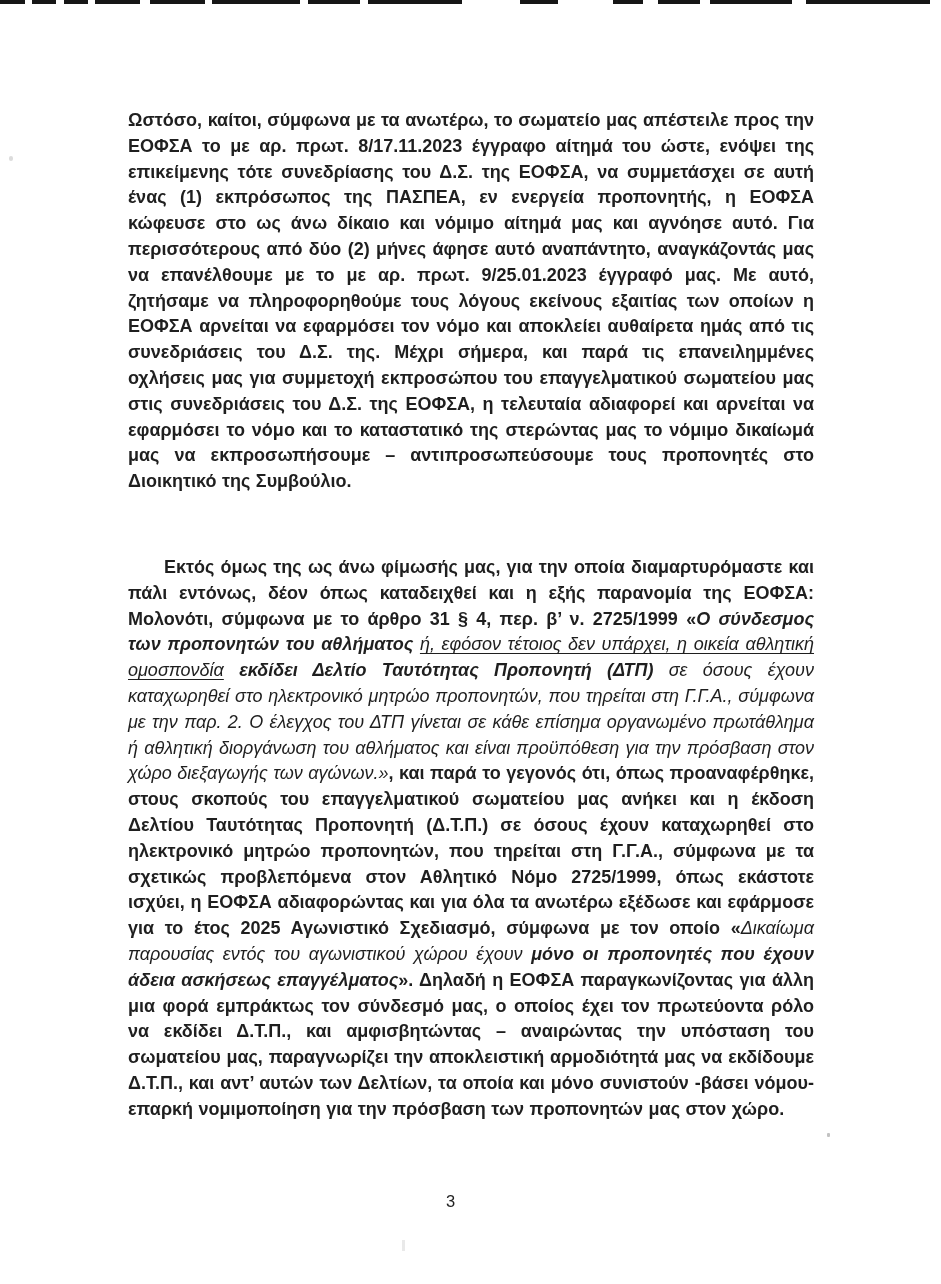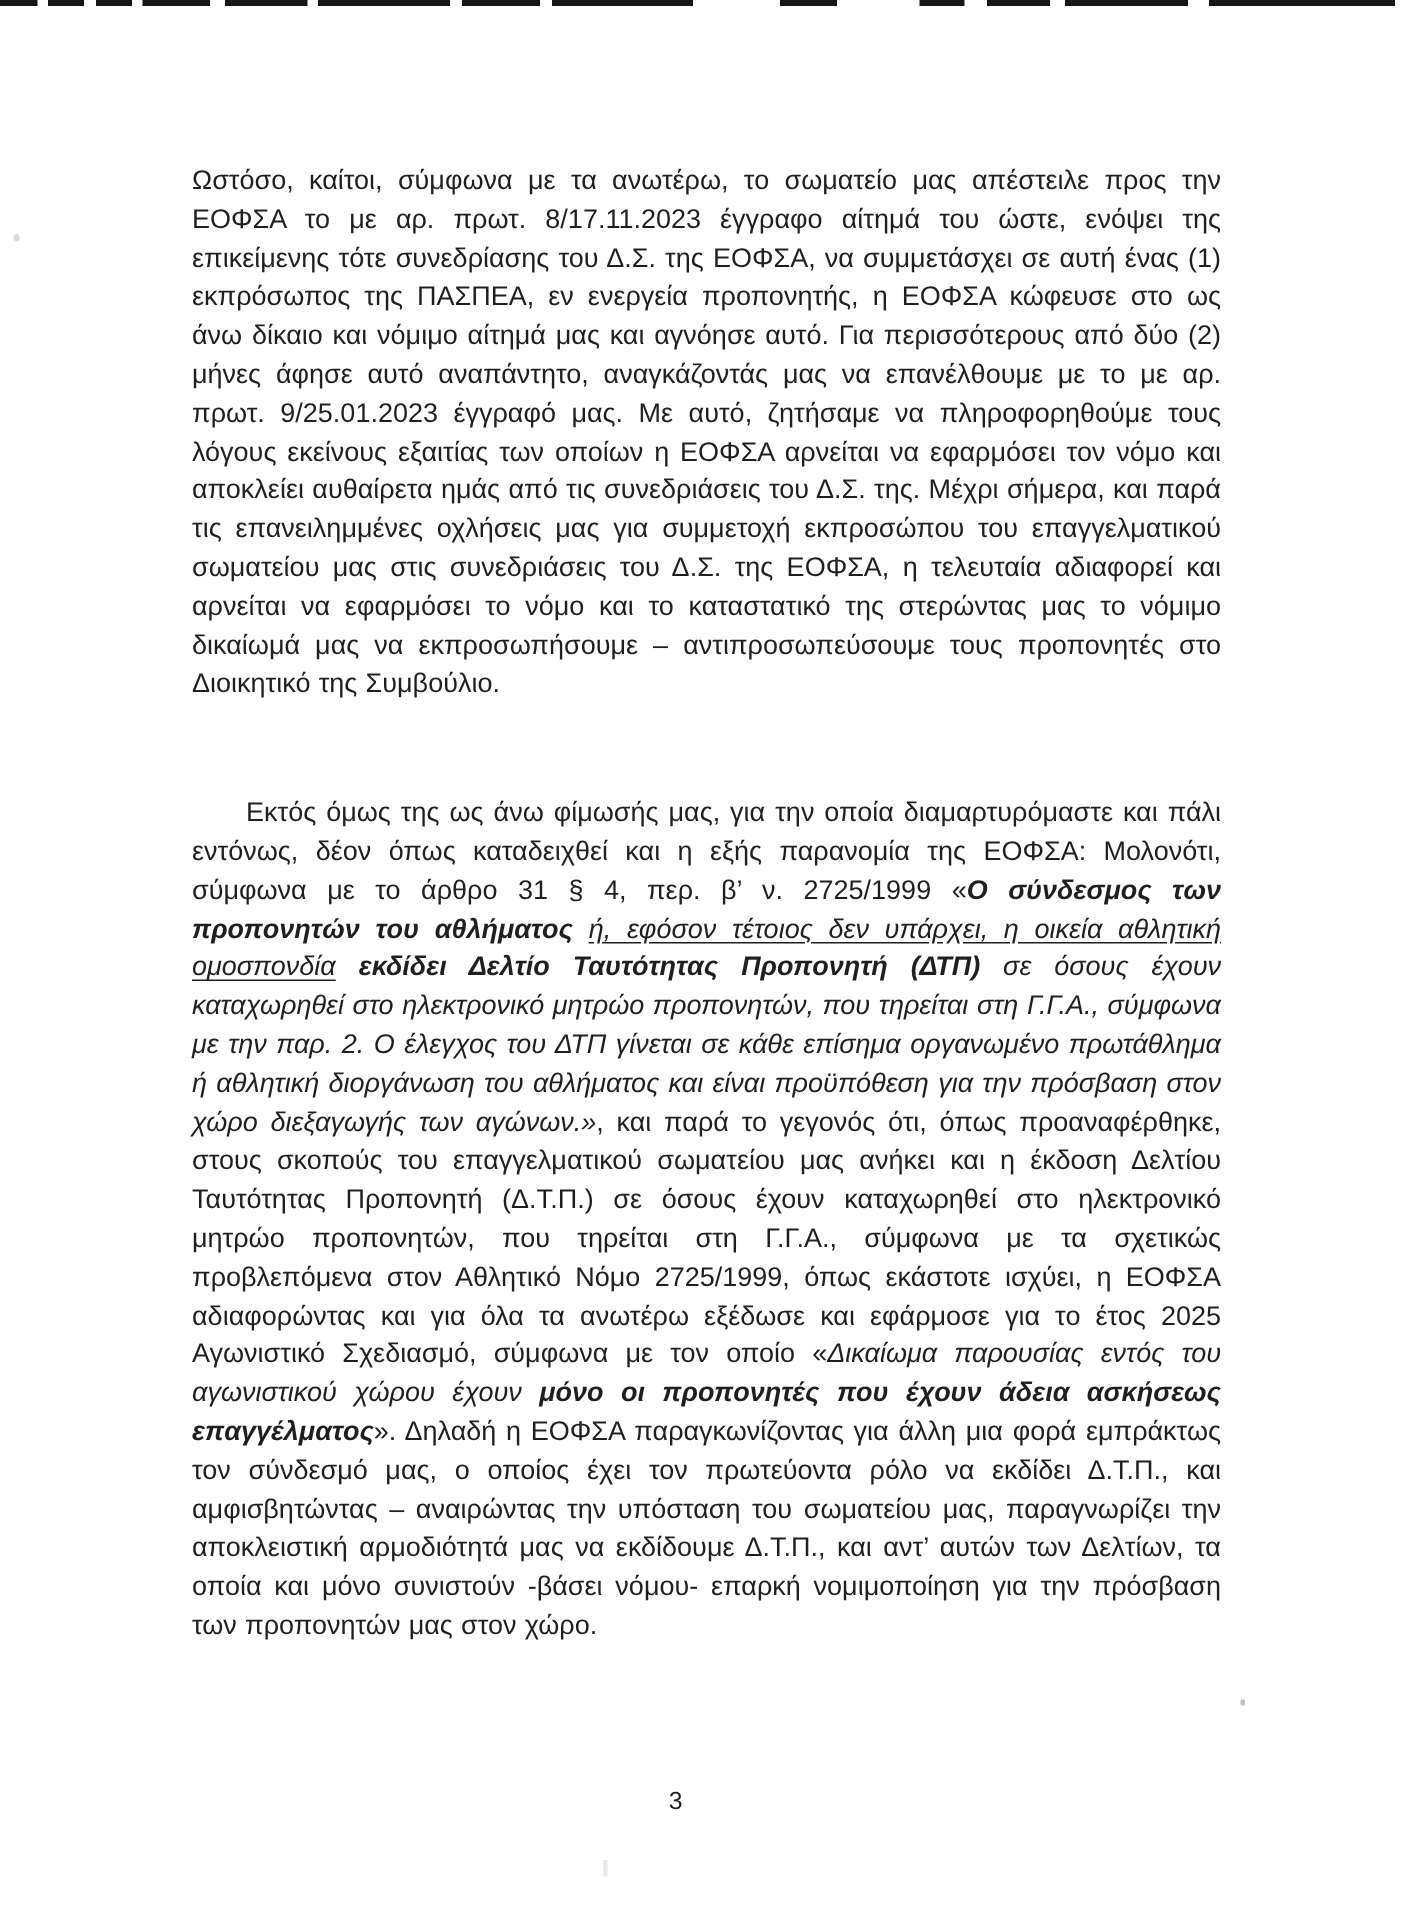--- a/index.html
+++ b/index.html
@@ -44,21 +44,21 @@
     text-align: justify;
     letter-spacing: 0px;
     word-spacing: 0.5px;
   }
   .para + .para {
     margin-top: 60px;
   }
   .para.indent {
     text-indent: 36px;
   }
-  .seg-regular { font-style: normal; font-weight: normal; }
+  .seg-regular { font-style: normal; font-weight: bold; }
   .seg-italic { font-style: italic; }
   .seg-bold-italic { font-style: italic; font-weight: bold; }
   .seg-italic-underline { font-style: italic; text-decoration: underline; text-underline-offset: 3px; }
   .page-number {
     position: absolute;
     left: 128px;
     top: 1192px;
     width: 645px;
     text-align: center;
     font-size: 16.5px;

